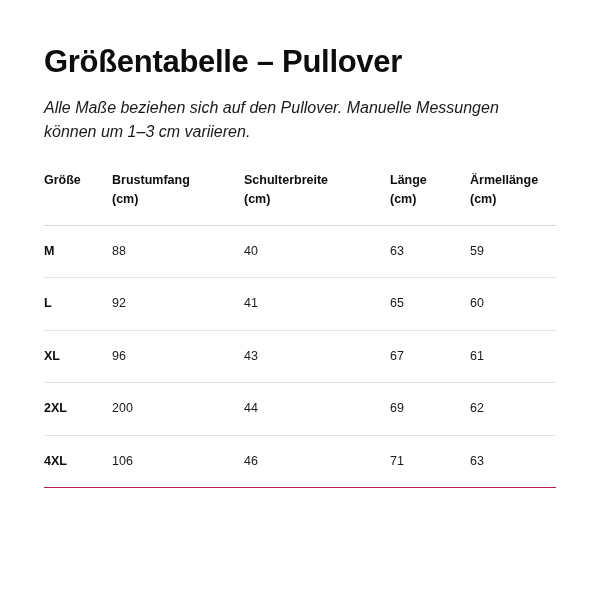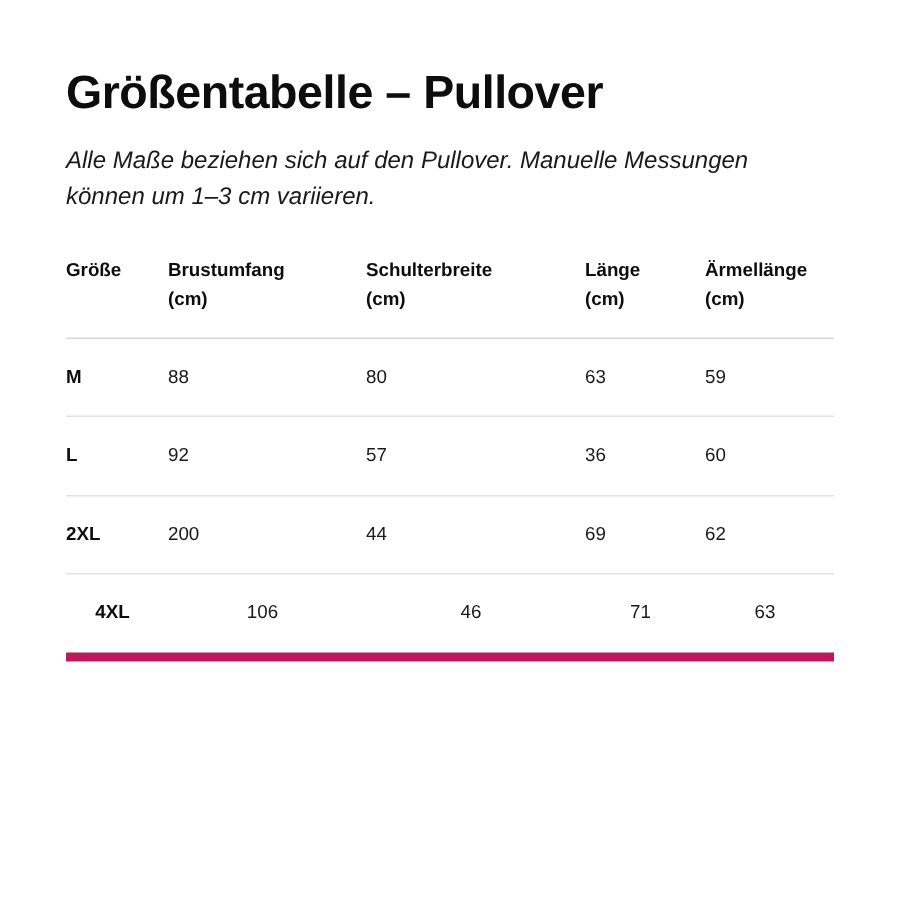--- a/index.html
+++ b/index.html
@@ -61,22 +61,21 @@
     padding: 17px 6px 17px 0;
     vertical-align: middle;
     border-bottom: 1px solid #e2e2e2;
     line-height: 1.4;
   }
   table.size-table td.size-cell {
     font-weight: bold;
     color: #0d0d0d;
   }
   table.size-table tbody tr:last-child td {
-    border-bottom: 6px solid #be185d;
-    text-align: center;
+    border-bottom: 1px solid #be185d;
   }
   .col-0 { width: 68px; }
   .col-1 { width: 132px; }
   .col-2 { width: 146px; }
   .col-3 { width: 80px; }
   .col-4 { width: 86px; }
 </style>
 </head>
 <body>
 
@@ -114,30 +113,37 @@
         <th>
           <span>Ärmellänge</span><br>
           <span>(cm)</span>
         </th>
       </tr>
     </thead>
     <tbody>
       <tr>
         <td class="size-cell">M</td>
         <td>88</td>
-        <td>80</td>
+        <td>40</td>
         <td>63</td>
         <td>59</td>
       </tr>
       <tr>
         <td class="size-cell">L</td>
         <td>92</td>
-        <td>57</td>
-        <td>36</td>
+        <td>41</td>
+        <td>65</td>
         <td>60</td>
+      </tr>
+      <tr>
+        <td class="size-cell">XL</td>
+        <td>96</td>
+        <td>43</td>
+        <td>67</td>
+        <td>61</td>
       </tr>
       <tr>
         <td class="size-cell">2XL</td>
         <td>200</td>
         <td>44</td>
         <td>69</td>
         <td>62</td>
       </tr>
       <tr>
         <td class="size-cell">4XL</td>

